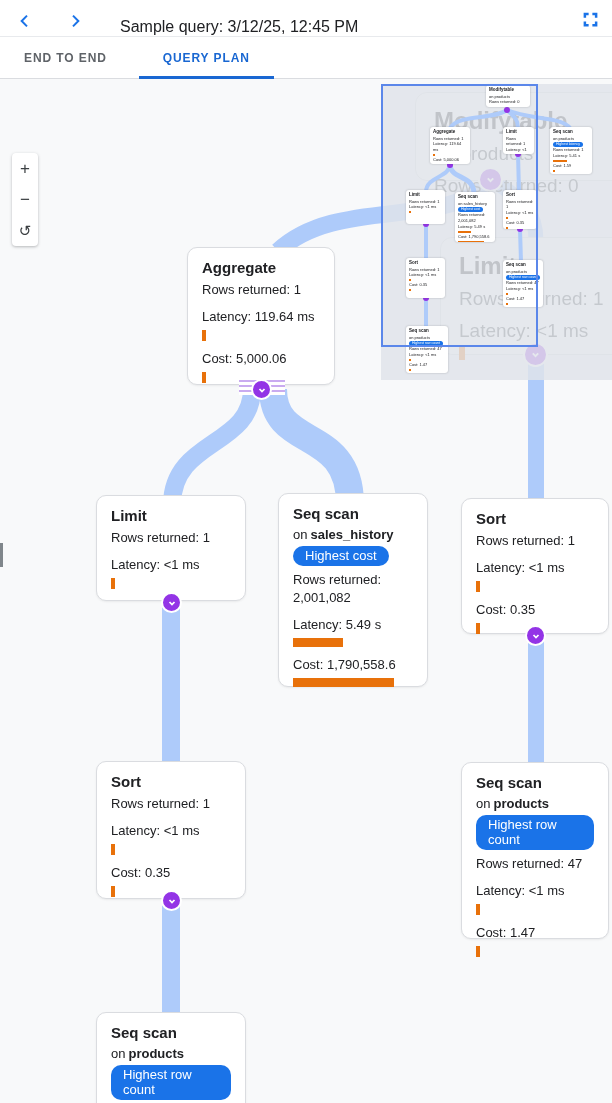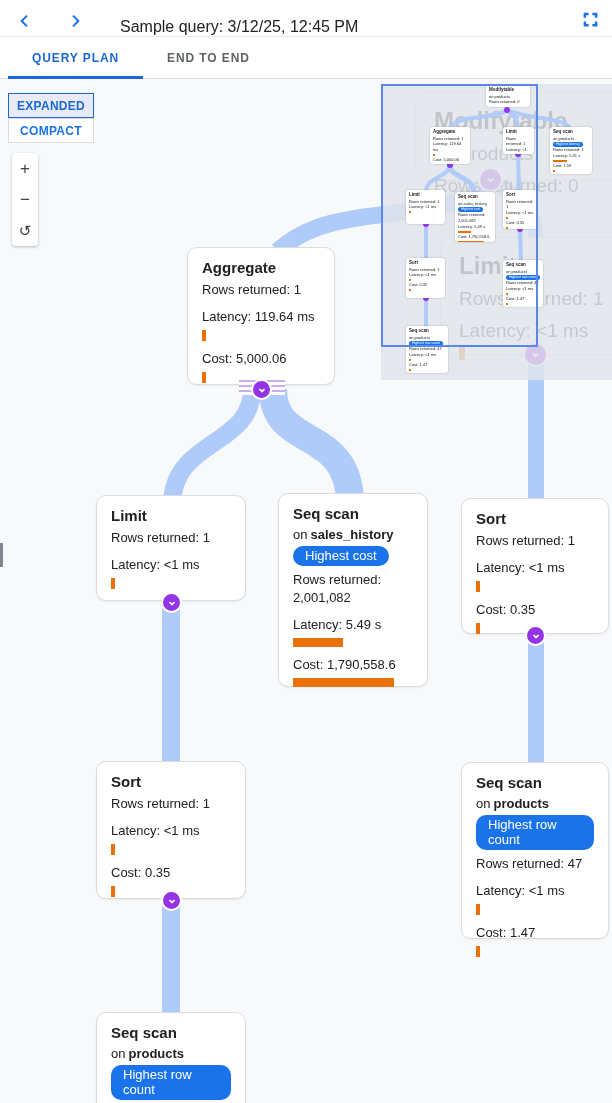--- a/index.html
+++ b/index.html
@@ -93,22 +93,22 @@
   </div>
   <div class="hdr-title">Sample query: 3/12/25, 12:45 PM</div>
   <div class="fs-btn">
     <svg width="15" height="15" viewBox="0 0 24 24">
       <path d="M3 9 V3 H9 M15 3 H21 V9 M21 15 V21 H15 M9 21 H3 V15" fill="none" stroke="#1a73e8" stroke-width="4"></path>
     </svg>
   </div>
 </div>
 
 <div class="tabbar">
+  <div class="tab">END TO END</div>
   <div class="tab active">QUERY PLAN</div>
-  <div class="tab">END TO END</div>
 </div>
 
 <div class="canvas">
 
   <svg class="edges" width="612" height="1024">
     <g stroke="#aecbfa" fill="none">
       <path d="M494,100 C448,152 338,116 278,172" stroke-width="17"></path>
       <path d="M492,100 C515,118 536,126 536,162" stroke-width="15"></path>
       <path d="M536,268 L536,425" stroke-width="16"></path>
       <path d="M536,550 L536,695" stroke-width="16"></path>
@@ -326,23 +326,19 @@
       <div>Rows returned: 47</div>
       <div>Latency: &lt;1 ms</div>
       <div class="mini-bar" style="width: 2px;"></div>
       <div>Cost: 1.47</div>
       <div class="mini-bar" style="width: 2px;"></div>
     </div>
 
     <div class="viewport"></div>
   </div>
 
-  <div class="seg">
-    <div class="seg-btn sel">EXPANDED</div>
-    <div class="seg-btn">COMPACT</div>
-  </div>
   <div class="zoombox">
     <div class="zbtn">+</div>
     <div class="zbtn">−</div>
     <div class="zbtn" style="font-size:15px">↺</div>
   </div>
   <div class="scroll-thumb"></div>
 </div>
 
 </body></html>

